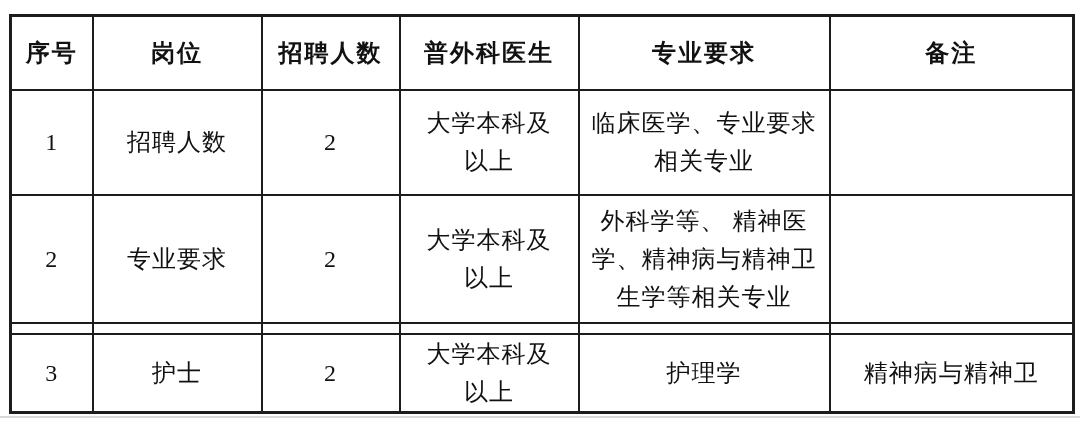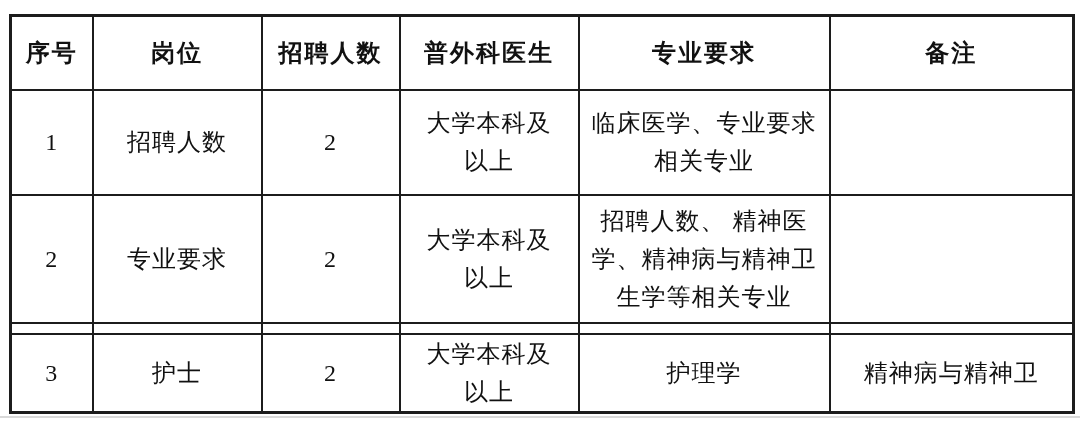--- a/index.html
+++ b/index.html
@@ -96,21 +96,21 @@
       <td>临床医学、专业要求
 相关专业</td>
       <td></td>
     </tr>
     <tr class="row-2">
       <td>2</td>
       <td>专业要求</td>
       <td>2</td>
       <td>大学本科及
 以上</td>
-      <td>招聘人数、 精神医
+      <td>外科学等、 精神医
 学、精神病与精神卫
 生学等相关专业</td>
       <td></td>
     </tr>
     <tr class="spacer-row">
       <td></td>
       <td></td>
       <td></td>
       <td></td>
       <td></td>

